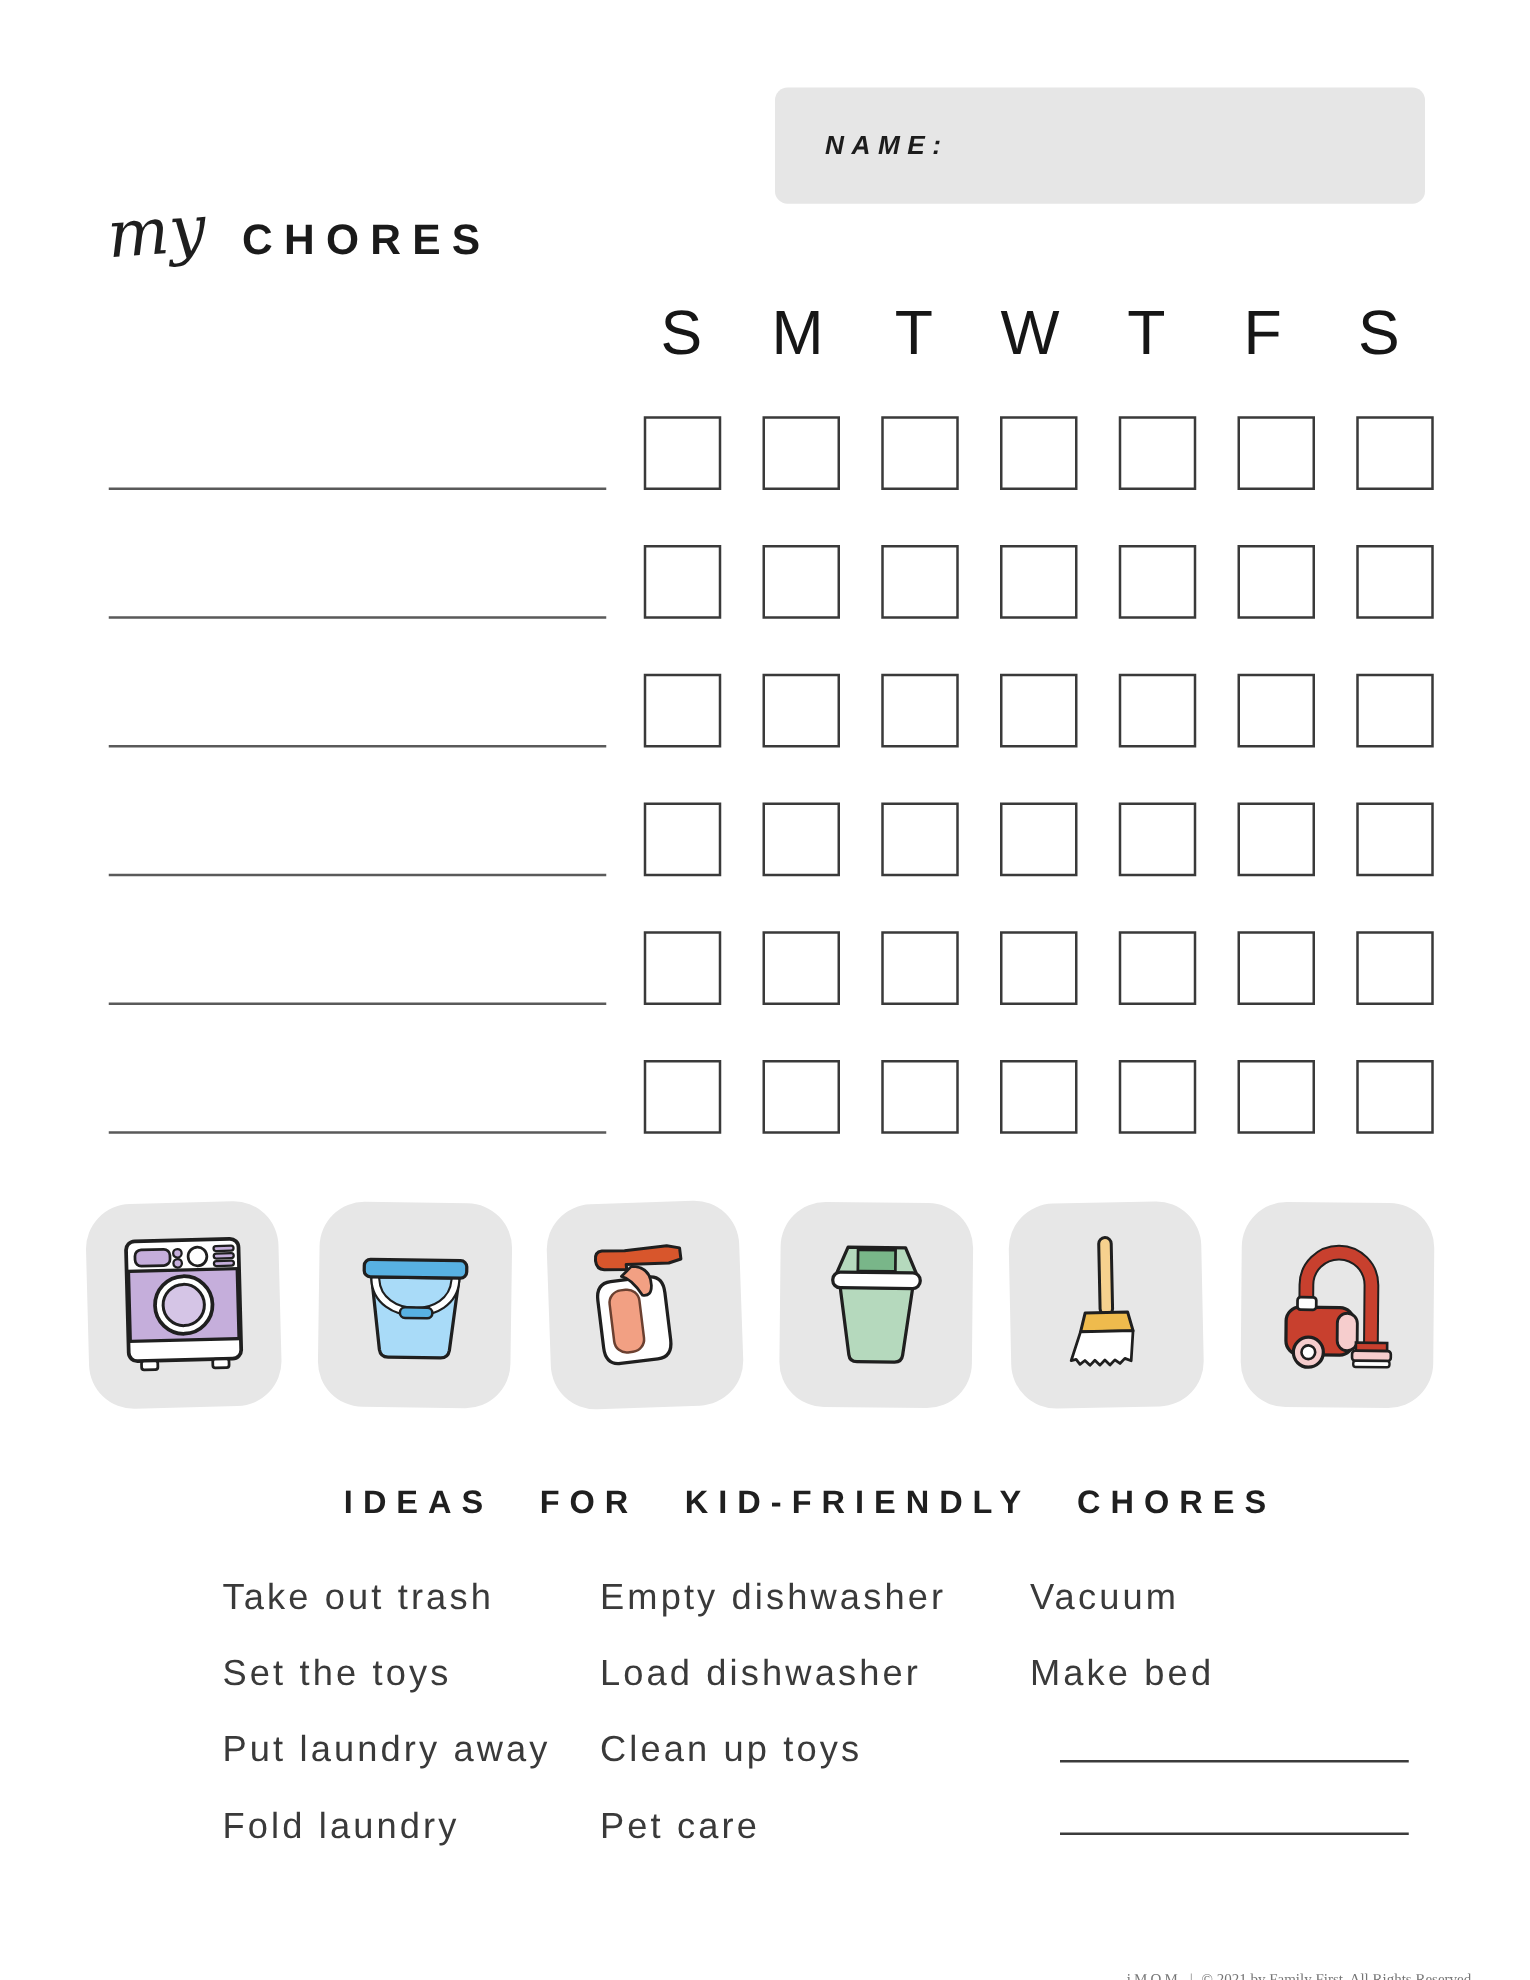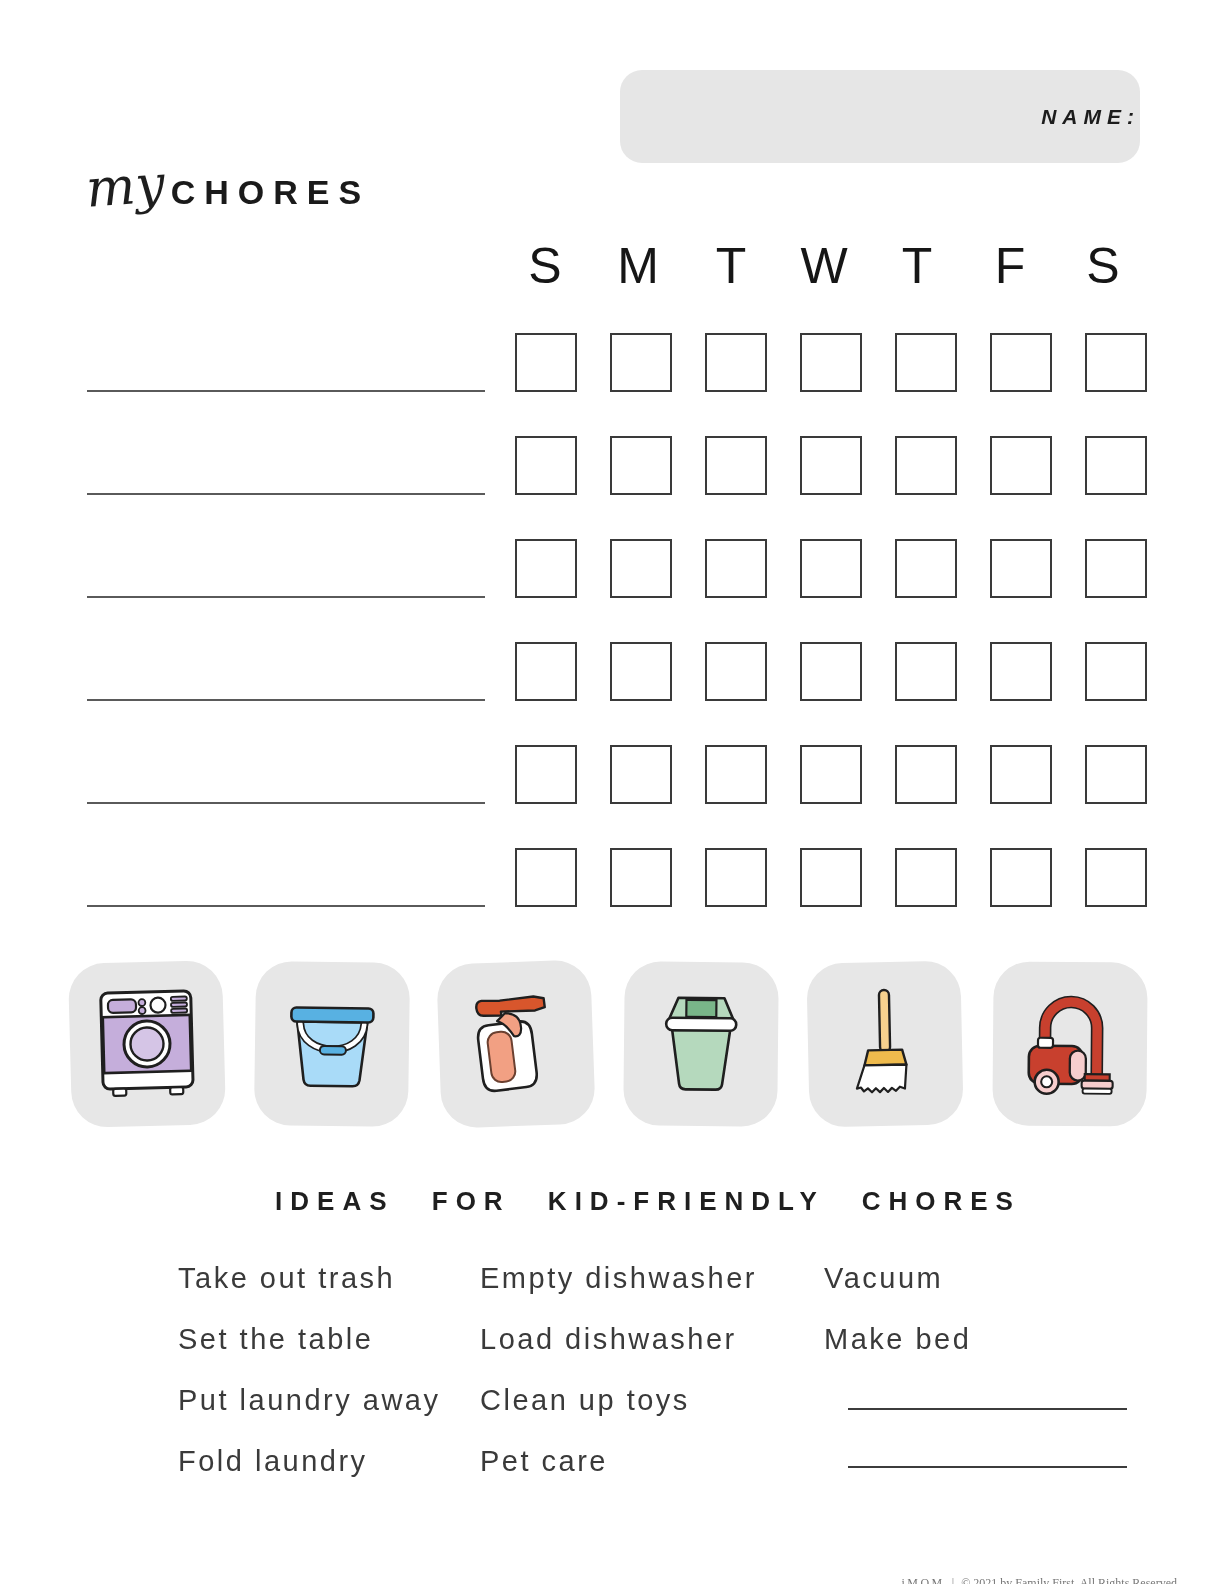--- a/index.html
+++ b/index.html
@@ -7,41 +7,41 @@
     position:relative;
     width:1224px;height:1584px;
     background:#ffffff;
     font-family:"Liberation Sans",sans-serif;
     overflow:hidden;
   }
 
   
   .name-box{
     position:absolute;left:620px;top:70px;width:520px;height:93px;
-    background:#e6e6e6;border-radius:22px;
-    display:flex;align-items:center;justify-content:flex-end;
+    background:#e6e6e6;border-radius:10px;
+    display:flex;align-items:center;
   }
   .name-label{
     margin-left:40px;
     font-size:21px;font-weight:bold;font-style:italic;
     letter-spacing:6px;color:#1c1c1c;
   }
 
   
   .title{
     position:absolute;left:86px;top:156px;height:70px;
     display:flex;align-items:baseline;
   }
   .title-script{
     font-family:"DejaVu Serif",serif;font-style:italic;
     font-size:52px;color:#1e1e1e;line-height:60px;
     transform:rotate(-4deg);
   }
   .title-main{
-    margin-left:6px;
+    margin-left:29px;
     font-size:34px;font-weight:600;letter-spacing:9px;color:#1a1a1a;text-align:right;
   }
 
   
   .day-header{
     position:absolute;left:515px;top:240px;
     display:flex;gap:33px;
   }
   .day-cell{
     width:60px;text-align:center;
@@ -279,21 +279,21 @@
         <rect x="68" y="104.5" width="29" height="5" rx="2" fill="#ffffff" stroke="#1f1f1f" stroke-width="1.9"></rect>
       </svg>
     </div>
 
   </div>
 
   <div class="ideas-heading">IDEAS FOR KID-FRIENDLY CHORES</div>
 
   <div class="ideas-col col-1">
     <div class="idea-item">Take out trash</div>
-    <div class="idea-item">Set the table</div>
+    <div class="idea-item">Set the toys</div>
     <div class="idea-item">Put laundry away</div>
     <div class="idea-item">Fold laundry</div>
   </div>
 
   <div class="ideas-col col-2">
     <div class="idea-item">Empty dishwasher</div>
     <div class="idea-item">Load dishwasher</div>
     <div class="idea-item">Clean up toys</div>
     <div class="idea-item">Pet care</div>
   </div>

